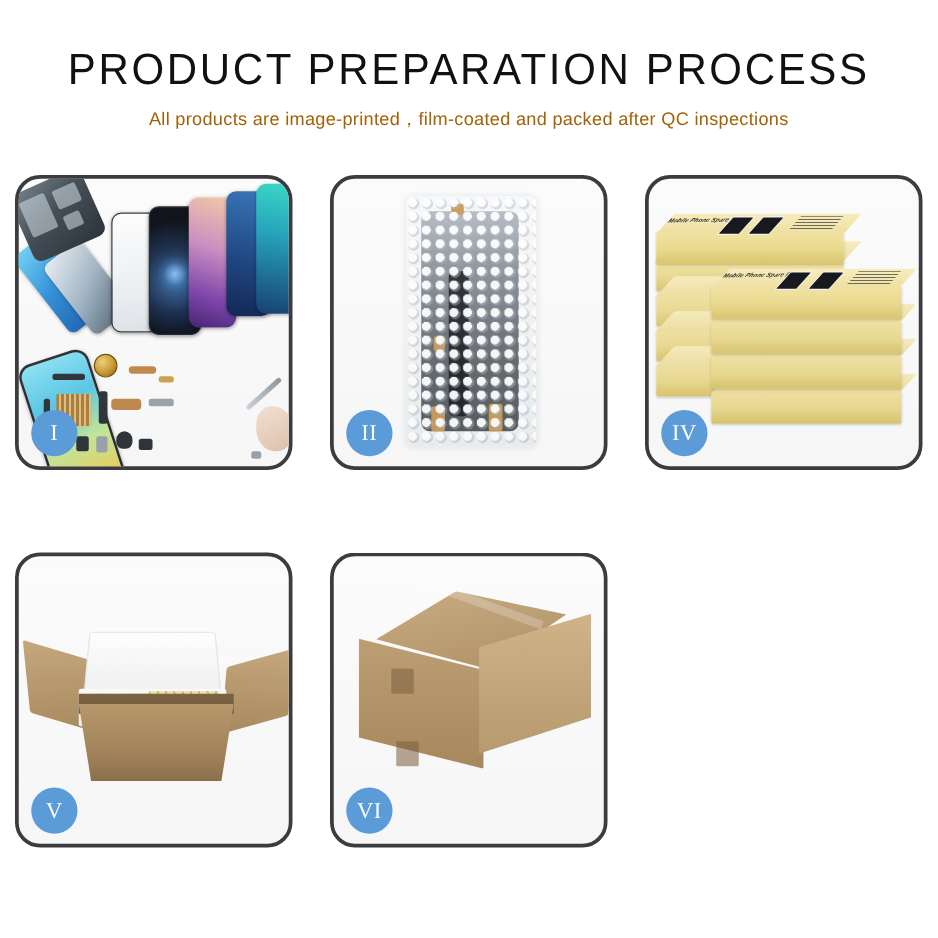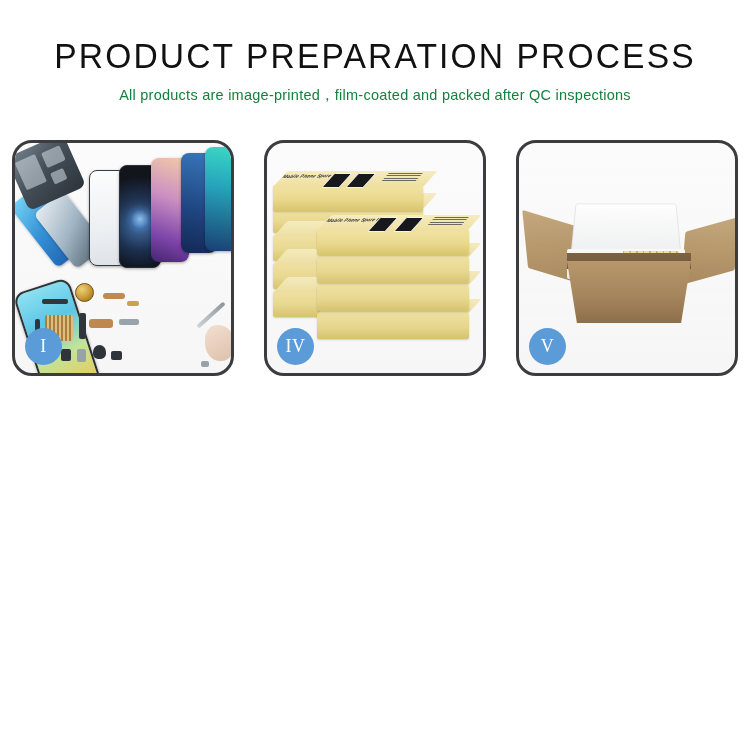--- a/index.html
+++ b/index.html
@@ -34,21 +34,21 @@
     line-height: 1.05;
     transform: scaleX(0.96);
   }
   .page-subtitle {
     margin: 0;
     padding-top: 11px;
     font-family: "Liberation Sans", sans-serif;
     font-size: 14.5px;
     font-weight: 400;
     letter-spacing: 0.25px;
-    color: #15803d;
+    color: #a16207;
     white-space: nowrap;
   }
 
   
   .process-grid {
     position: absolute;
     left: 12px;
     top: 140px;
     width: 726px;
     height: 546px;
@@ -494,20 +494,35 @@
           <i></i>
         </div>
       <div class="tweezer" style="left:178px;top:170px;"></div>
       <div class="hand" style="left:190px;top:182px;width:30px;height:36px;"></div>
       <div class="part silver" style="left:186px;top:218px;width:8px;height:6px;"></div>
       <div class="gloss"></div>
     </div>
     <div class="badge">I</div>
   </div>
 
+  <div class="panel">
+    <div class="panel-stage">
+      <div class="bag">
+        <div class="bag-inner"></div>
+        <div class="bag-flex"></div>
+        <div class="bag-tab" style="left:36px;top:6px;width:10px;height:9px;"></div>
+        <div class="bag-tab" style="left:22px;top:112px;width:9px;height:12px;"></div>
+        <div class="bag-tab" style="left:20px;top:168px;width:11px;height:20px;"></div>
+        <div class="bag-tab" style="left:66px;top:166px;width:11px;height:22px;"></div>
+        <div class="bubbles"></div>
+      </div>
+      <div class="gloss"></div>
+    </div>
+    <div class="badge">II</div>
+  </div>
 
 
   <div class="panel">
     <div class="panel-stage">
       <div class="stack">
 
         <div class="sbox" style="left:0px;top:44px;">
             <div class="lid"></div>
           </div>
         <div class="sbox" style="left:0px;top:72px;">
@@ -560,14 +575,28 @@
         <div class="ybars"></div>
         <div class="ybars2"></div>
         <div class="cart-inner"></div>
         <div class="cart-body"></div>
       </div>
       <div class="gloss"></div>
     </div>
     <div class="badge">V</div>
   </div>
 
+  <div class="panel">
+    <div class="panel-stage">
+      <div class="sealed">
+        <div class="s-top"></div>
+        <div class="s-seam"></div>
+        <div class="s-left"></div>
+        <div class="s-right"></div>
+        <div class="s-tape" style="left:26px;top:62px;width:18px;height:20px;"></div>
+        <div class="s-tape" style="left:30px;top:120px;width:18px;height:20px;"></div>
+      </div>
+      <div class="gloss"></div>
+    </div>
+    <div class="badge">VI</div>
+  </div>
 
 </div>
 
 </body></html>

